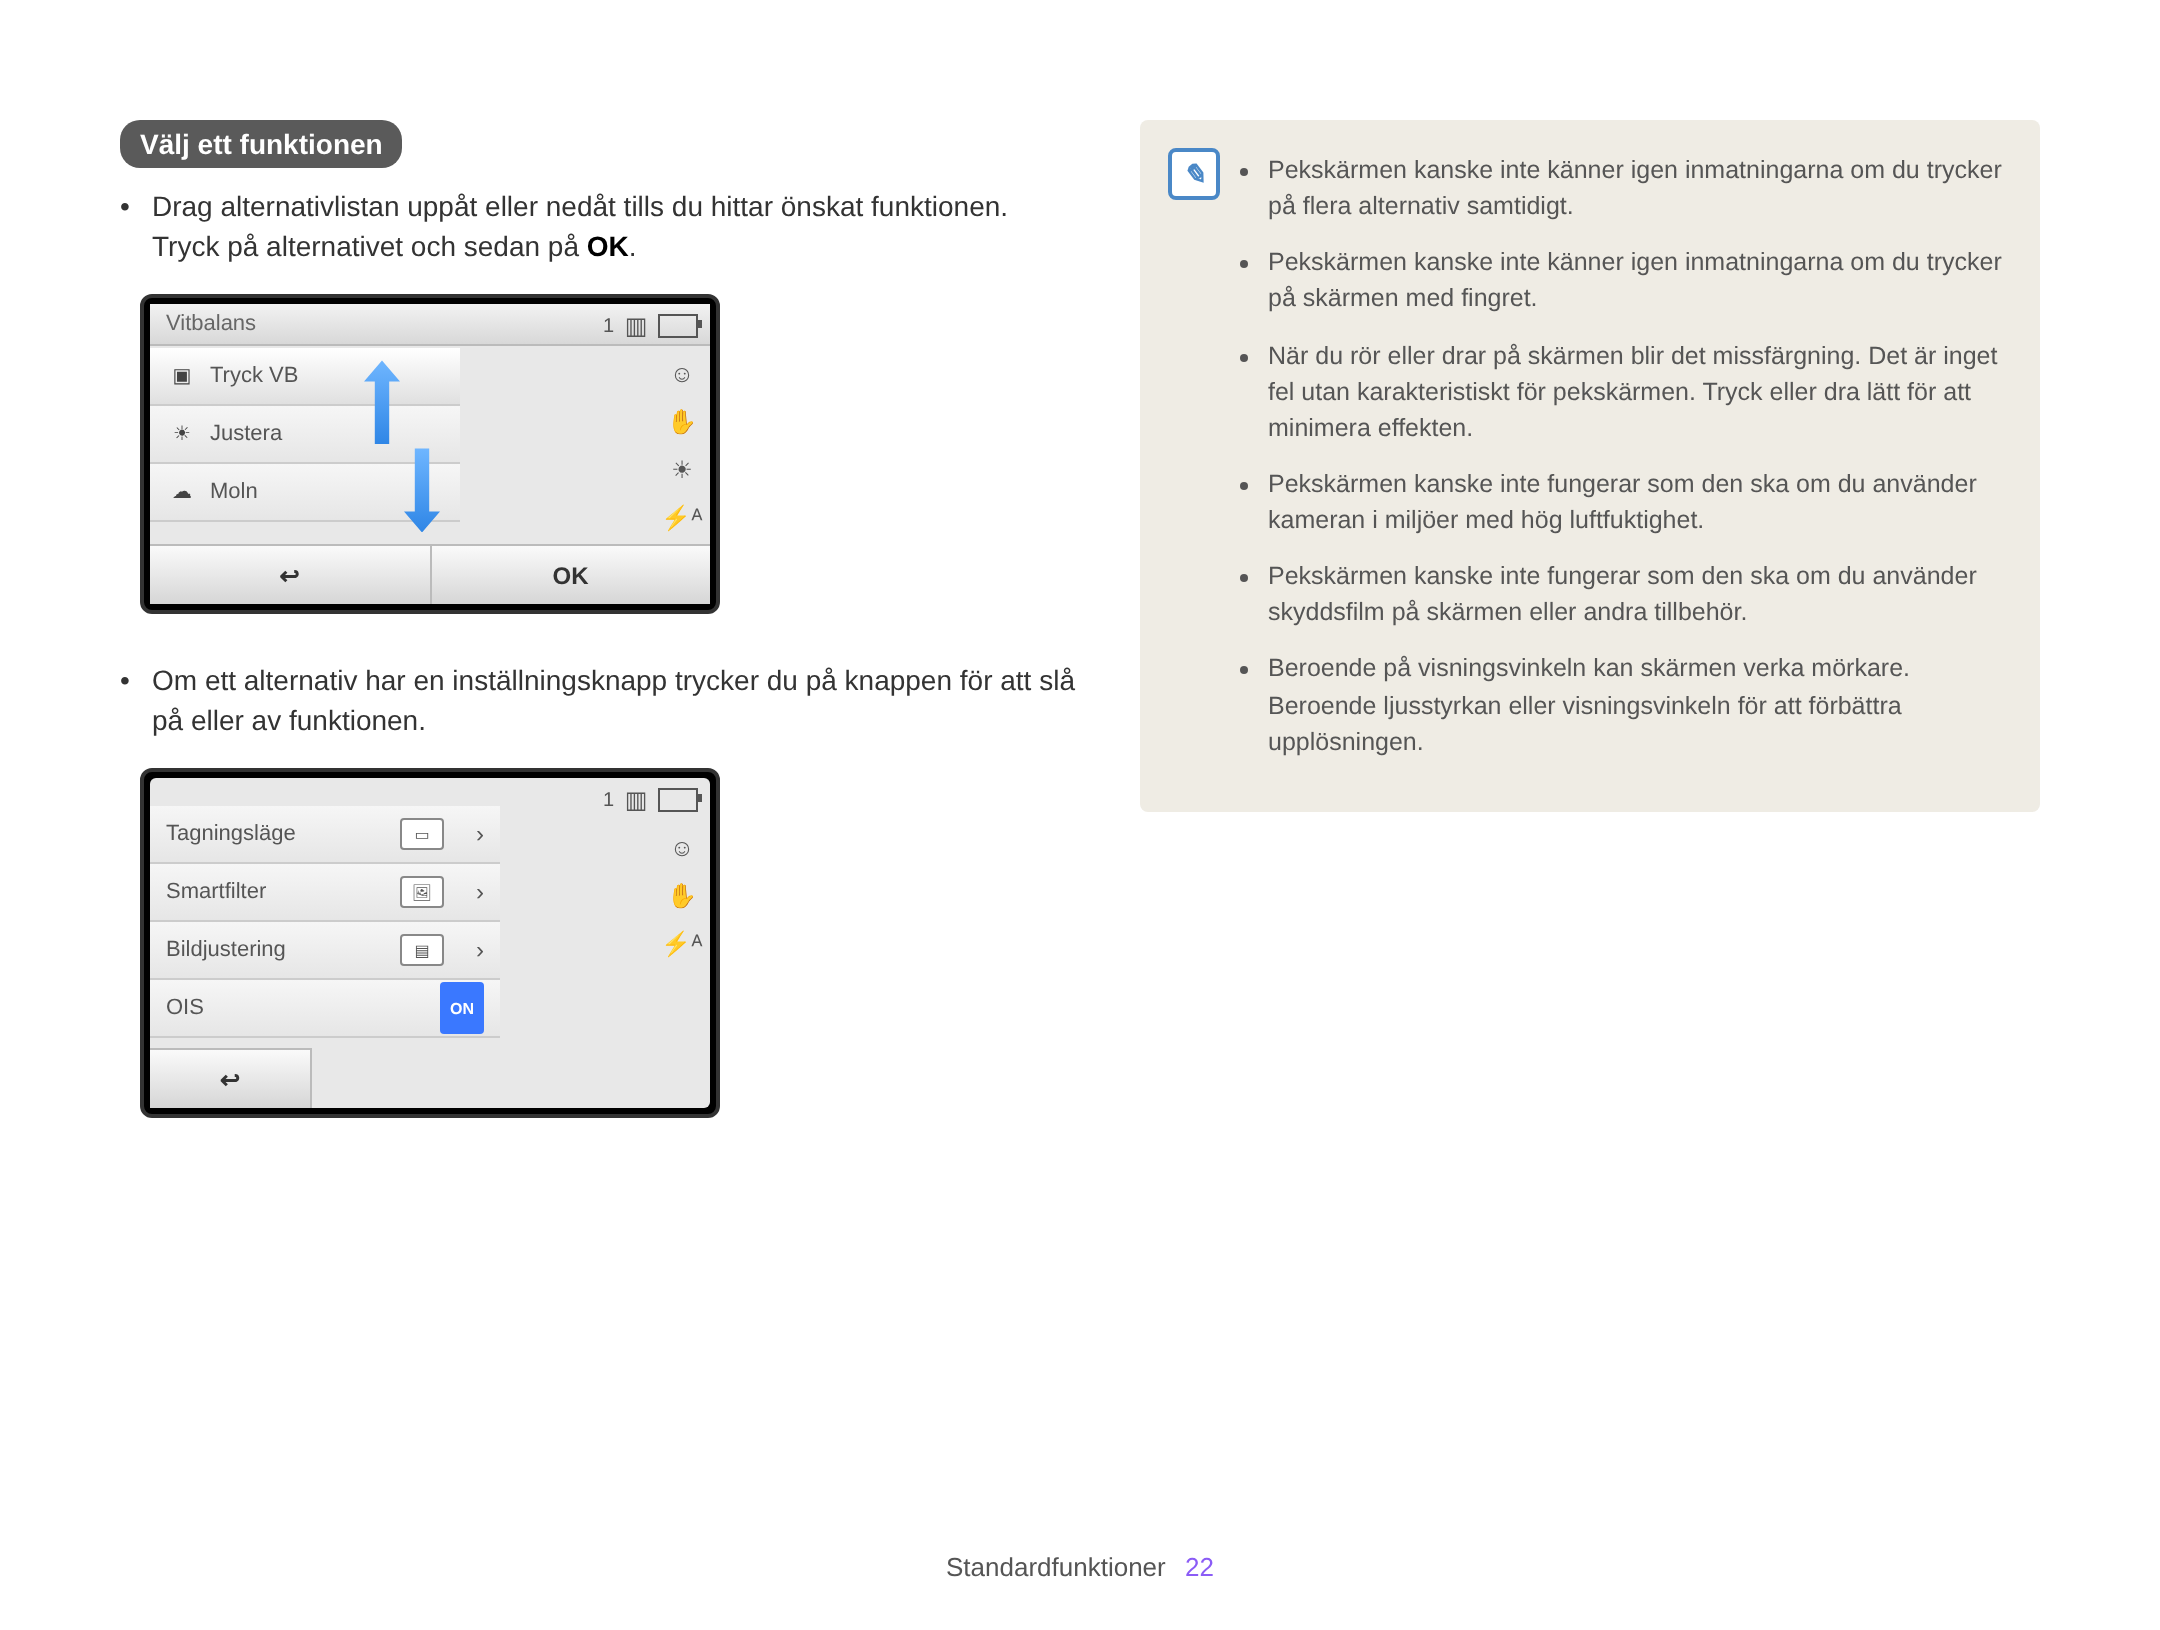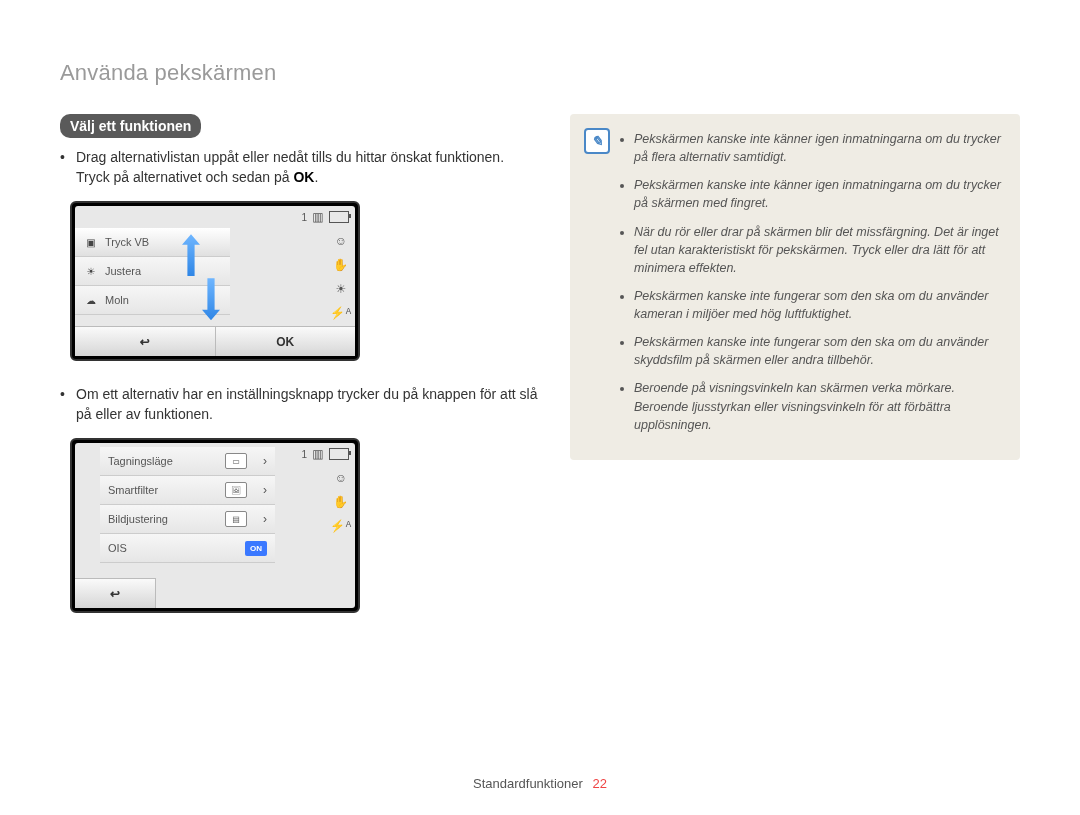--- a/index.html
+++ b/index.html
@@ -87,21 +87,21 @@
     font-size: 11px;
     color: #666;
     padding: 4px 8px;
   }
   .cam-list {
     position: absolute;
     left: 0; top: 22px; bottom: 32px;
     width: 155px;
     overflow: hidden;
   }
-  .cam2 .cam-list { top: 4px; bottom: 32px; width: 175px; margin-left: 25px; }
+  .cam2 .cam-list { top: 14px; bottom: 32px; width: 175px; }
   .cam-item {
     display: flex;
     align-items: center;
     gap: 6px;
     height: 28px;
     padding: 0 8px;
     border-bottom: 1px solid #ccc;
     font-size: 11px;
     color: #555;
     background: linear-gradient(#f6f6f6,#e6e6e6);
@@ -115,21 +115,21 @@
   .cam-item.selected {
     background: linear-gradient(#ffffff,#e0e0e0);
   }
   .cam-item .chev { position:absolute; right:8px; color:#555; font-size:12px; }
   .cam-item .value-btn {
     position:absolute; right:28px;
     width:20px; height:14px; border:1px solid #888; border-radius:2px;
     background:#fff; font-size:8px; display:flex; align-items:center; justify-content:center;
   }
   .cam-item .on-btn {
-    position:absolute; right:8px; width:22px; height:15px;
+    position:absolute; right:8px; width:22px; height:26px;
     background:#3a78ff; color:#fff; font-size:8px; font-weight:bold;
     display:flex; align-items:center; justify-content:center; border-radius:2px;
   }
   .cam-arrow-up, .cam-arrow-down {
     position:absolute; width:18px; height:42px;
     left: 107px;
   }
   .cam-arrow-up   { top: 28px;  background: linear-gradient(#6fb6ff,#2f86e6); clip-path: polygon(50% 0,100% 25%,70% 25%,70% 100%,30% 100%,30% 25%,0 25%); }
   .cam-arrow-down { top: 72px; left:127px; background: linear-gradient(#6fb6ff,#2f86e6); clip-path: polygon(30% 0,70% 0,70% 75%,100% 75%,50% 100%,0 75%,30% 75%); }
 
@@ -175,53 +175,53 @@
     left: 14px; top: 14px;
     width: 22px; height: 22px;
     border: 2px solid #4a88c7;
     border-radius: 4px;
     color: #4a88c7;
     display:flex; align-items:center; justify-content:center;
     font-size: 14px; font-style: italic; font-weight:bold;
     background:#fff;
     transform: rotate(0deg);
   }
-  .note ul { margin:0; padding:0 0 0 14px;font-style:italic; }
+  .note ul { margin:0; padding:0 0 0 14px; }
   .note li { margin-bottom:10px; }
 
   .footer {
     position:absolute;
     left:0; right:0; bottom:24px;
     text-align:center;
     font-size:13px;
     color:#555;
   }
-  .footer .num { color:#ef4444; margin-left:6px; }
+  .footer .num { color:#8b5cf6; margin-left:6px; }
 </style>
 </head>
 <body>
 
 <div class="page">
-  <div class="page-title">Använda pekskärmen</div>
 
   <div class="columns">
     <div class="left-col">
       <div class="section-heading">Välj ett funktionen</div>
 
       <div class="para bullet">
         <span class="dot">•</span>
         <span>
           <span>Drag alternativlistan uppåt eller nedåt tills du hittar önskat funktionen. Tryck på alternativet och sedan på</span>
           <span class="ok-inline">OK</span>.
         </span>
       </div>
 
       
       <div class="camera">
         <div class="camera-inner">
+          <div class="cam-header">Vitbalans</div>
           <div class="cam-list">
             <div class="cam-item selected">
               <span class="glyph">▣</span>
               <span>Tryck VB</span>
             </div>
             <div class="cam-item">
               <span class="glyph">☀</span>
               <span>Justera</span>
             </div>
             <div class="cam-item">

